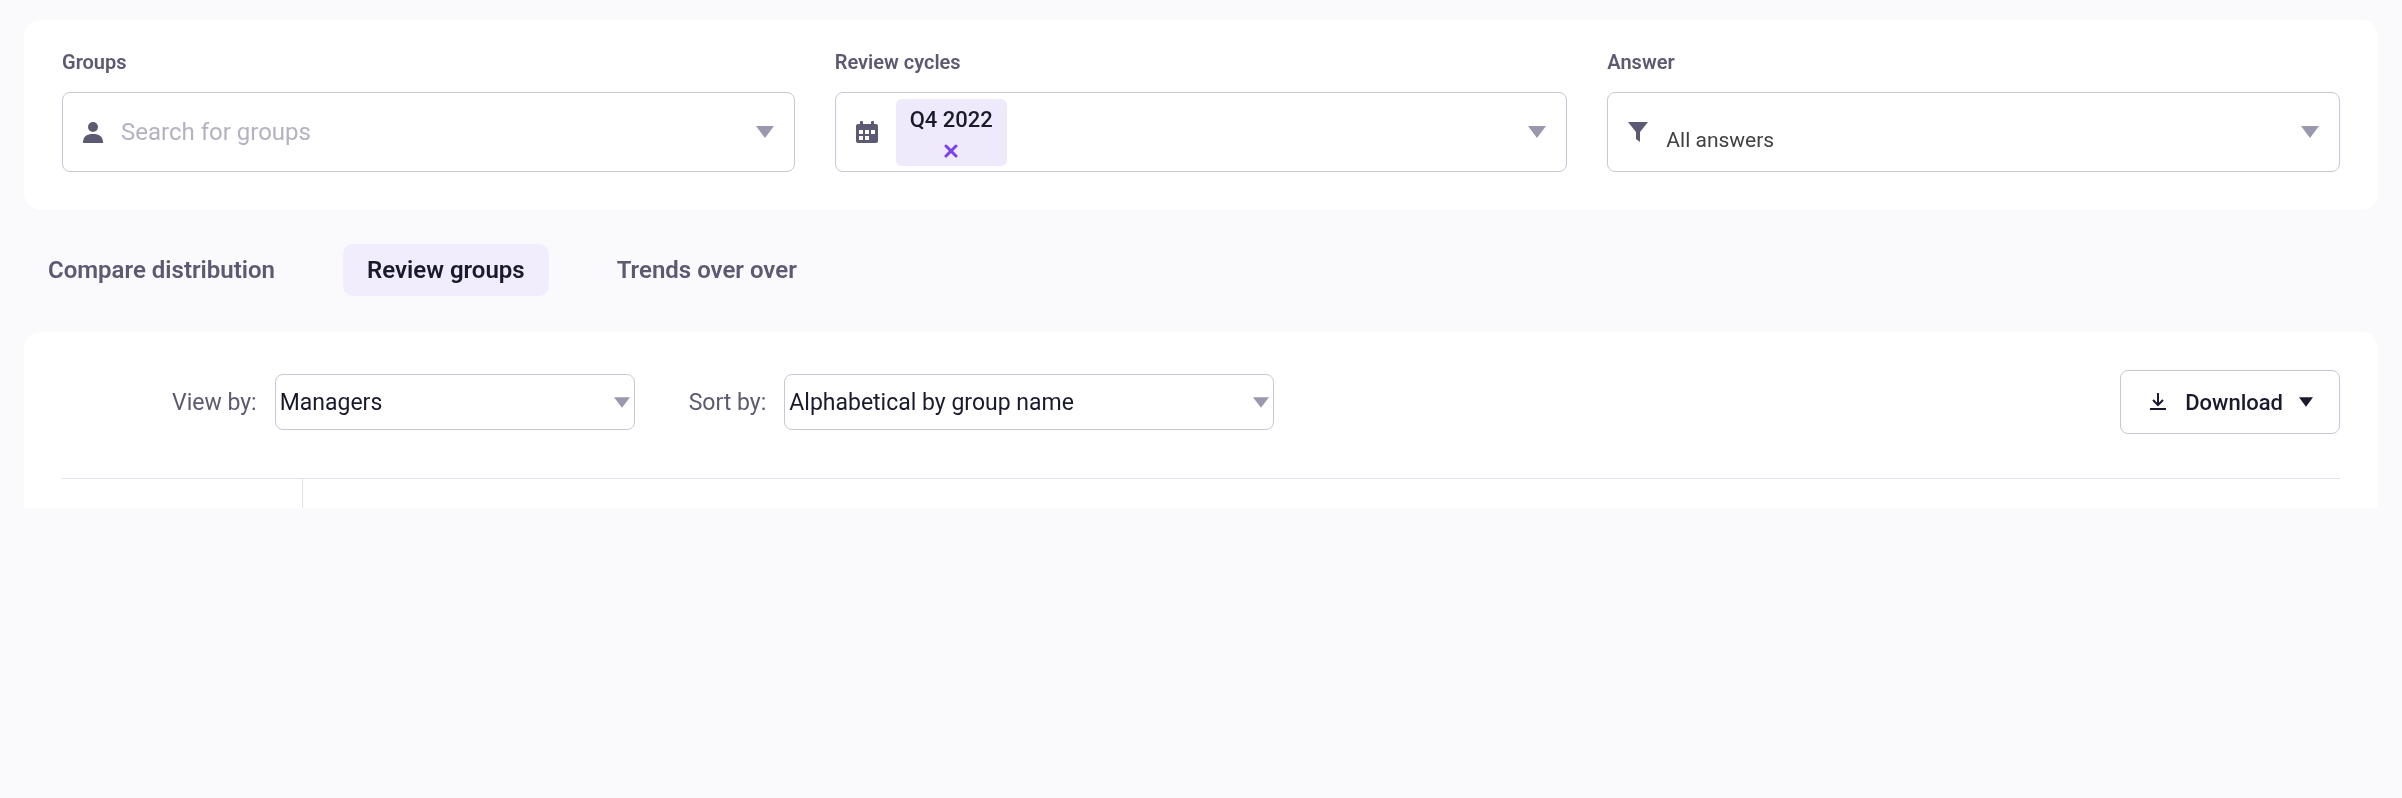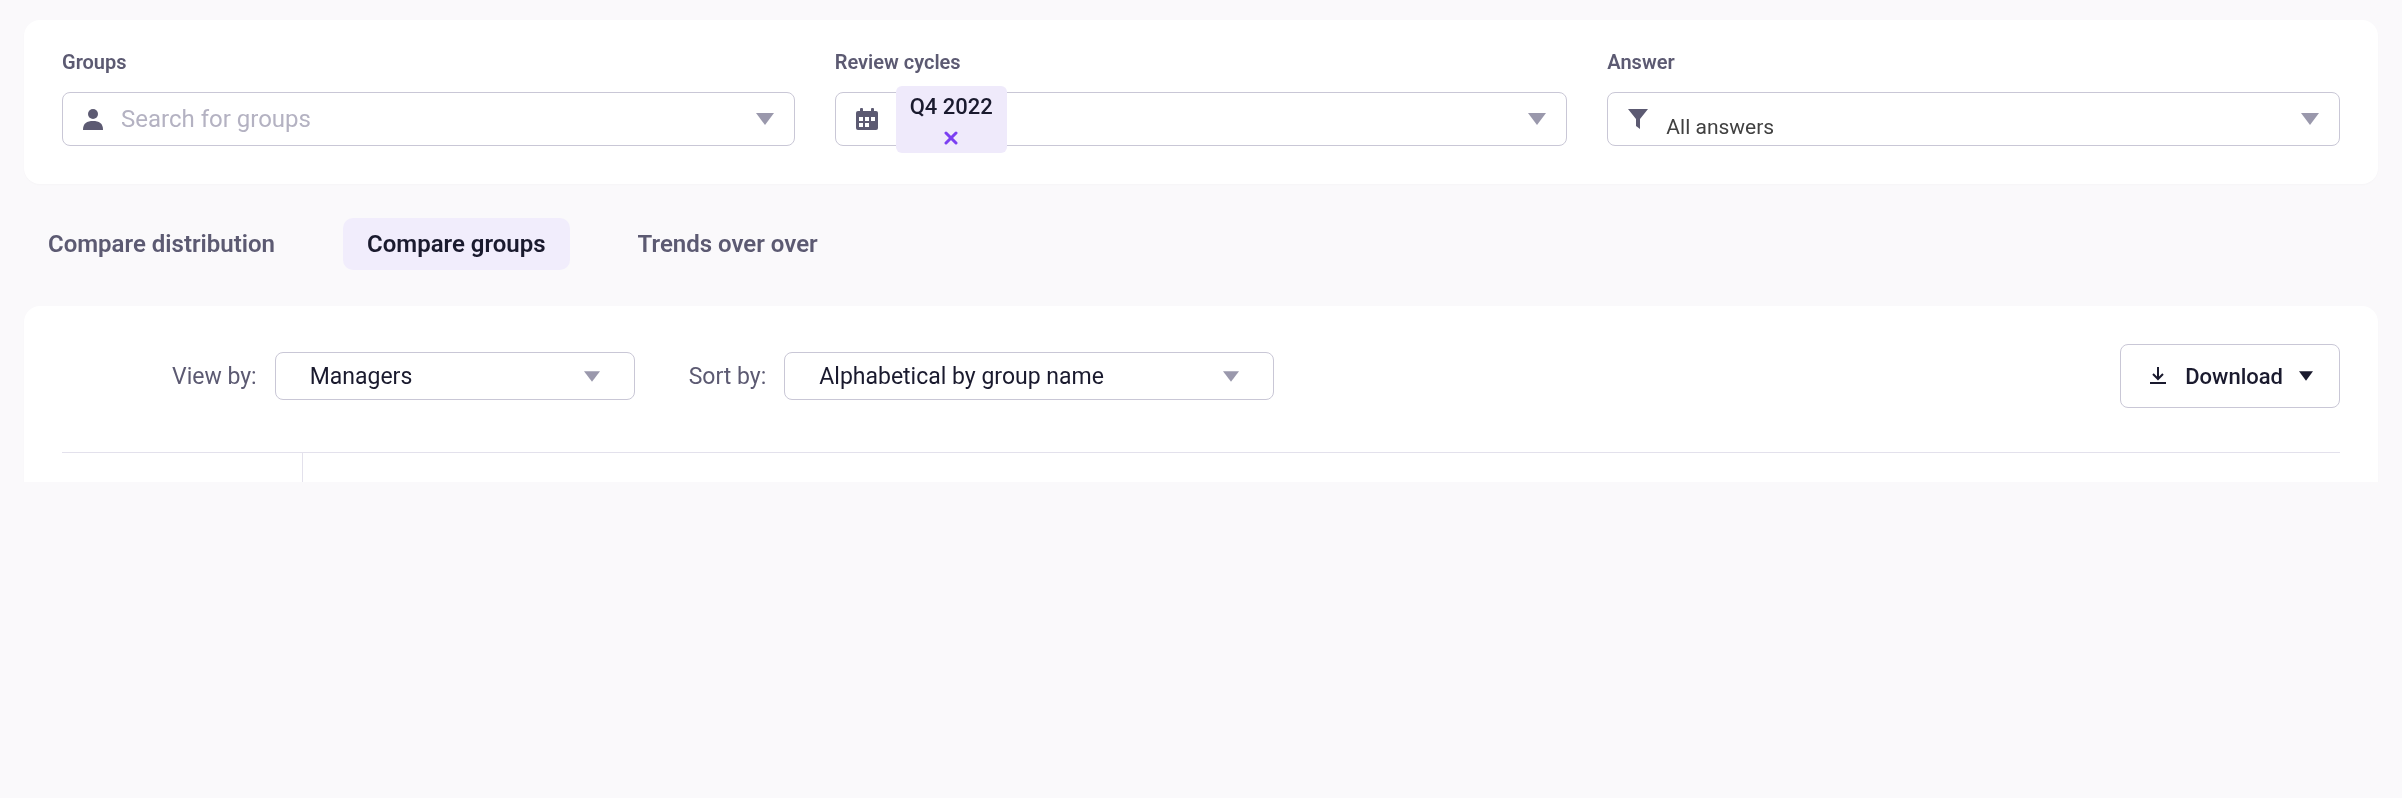--- a/index.html
+++ b/index.html
@@ -22,21 +22,21 @@
     .filter-group { flex: 1; display: flex; flex-direction: column; }
     .filter-label {
       font-size: 20px;
       font-weight: 600;
       color: #5c5a72;
       margin-bottom: 18px;
     }
     .dropdown {
       border: 1.5px solid #c9c7d6;
       border-radius: 8px;
-      height: 54px;
+      height: 80px;
       display: flex;
       align-items: center;
       padding: 0 20px;
       cursor: pointer;
       background: #fff;
       position: relative;
     }
     .dropdown .lead-icon {
       color: #5c5a72;
       margin-right: 18px;
@@ -116,24 +116,24 @@
       padding-left: 110px;
     }
     .toolbar .tlabel {
       font-size: 23px;
       color: #5c5a72;
       font-weight: 400;
     }
     .select {
       border: 1.5px solid #c9c7d6;
       border-radius: 8px;
-      height: 48px;
-      display: flex;
-      align-items: center;
-      padding: 0 34px;
+      height: 56px;
+      display: flex;
+      align-items: center;
+      padding: 0 4px;
       cursor: pointer;
       background: #fff;
       gap: 20px;
     }
     .select .stext {
       font-size: 23px;
       color: #1a1a2e;
     }
     .select.wide1 { min-width: 360px; justify-content: space-between; }
     .select.wide2 { min-width: 490px; justify-content: space-between; }
@@ -241,21 +241,21 @@
           <svg width="18" height="12" viewBox="0 0 18 12" fill="currentColor">
               <path d="M0 0 L18 0 L9 12 Z"></path>
             </svg>
         </span>
       </div>
     </div>
   </div>
 
   <div class="tabs">
     <div class="tab first">Compare distribution</div>
-    <div class="tab active">Compare groups</div>
+    <div class="tab active">Review groups</div>
     <div class="tab">Trends over over</div>
   </div>
 
   <div class="content-card">
     <div class="toolbar">
       <span class="tlabel">View by:</span>
       <div class="select wide1">
         <span class="stext">Managers</span>
         <span class="caret">
           <svg width="16" height="11" viewBox="0 0 18 12" fill="#9a98ac">

